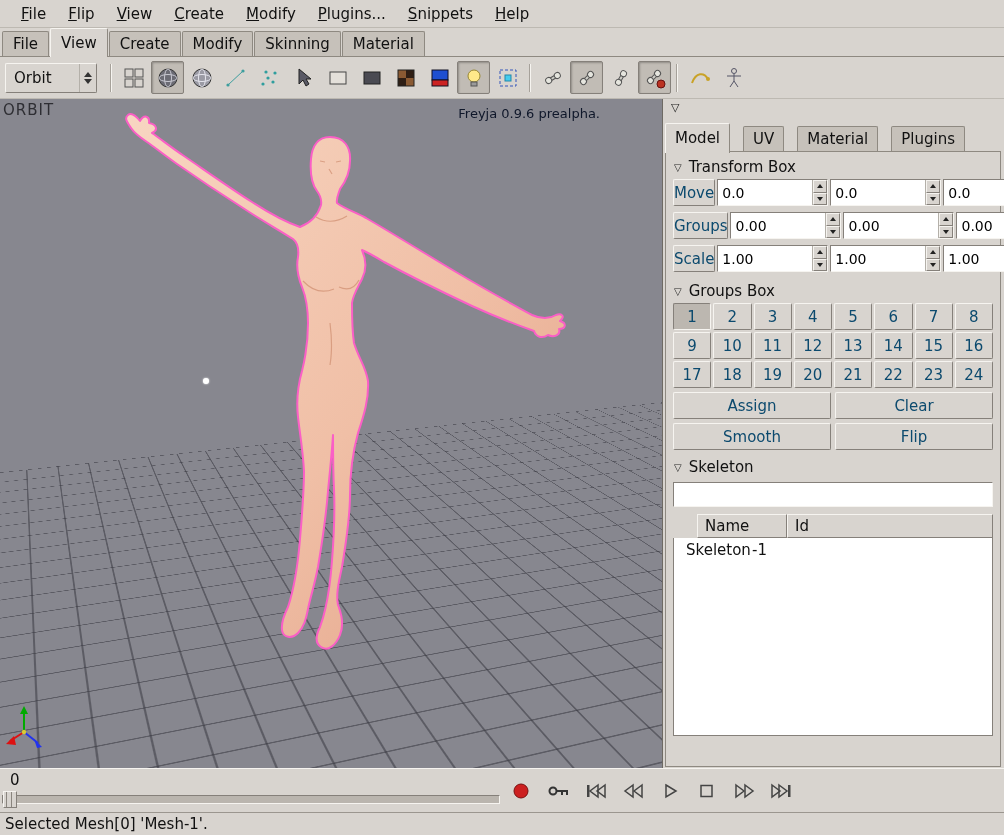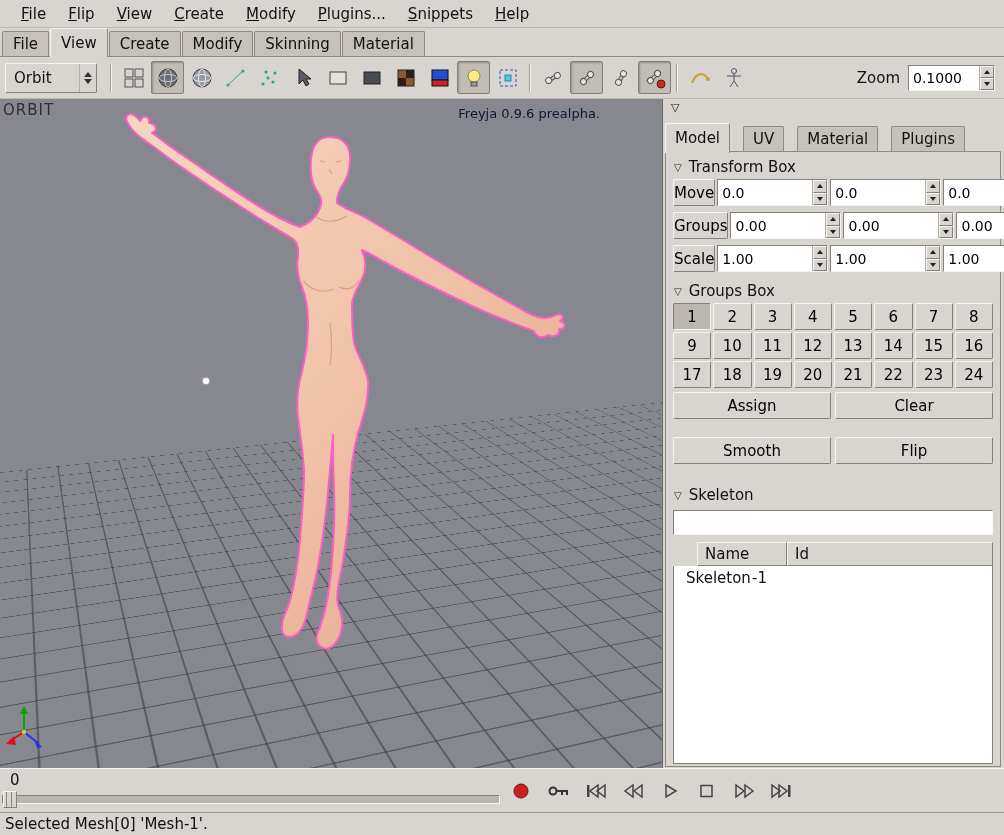--- a/index.html
+++ b/index.html
@@ -86,29 +86,29 @@
   .ptab.selected { height: 30px; line-height: 29px; background: #d8d4cf; margin-bottom: -1px;
     position: relative; z-index: 2; border-top: 1px solid #f6f4f0; border-left: 1px solid #f6f4f0; }
   .pframe { position: absolute; left: 2px; top: 52px; width: 336px; height: 616px;
     border: 1px solid #8e8981; background: #d8d4cf; padding-top: 2px; }
   .sect-header { display: flex; align-items: center; gap: 7px; padding: 4px 8px 3px; }
   .tri { font-size: 10px; color: #222; }
   .trow { display: flex; gap: 2px; padding: 0 7px; margin-bottom: 6px; }
   .bevel { background: #d8d4cf; border-top: 1px solid #f6f4f0; border-left: 1px solid #f6f4f0;
     border-right: 1px solid #85807a; border-bottom: 1px solid #85807a; border-radius: 2px;
     display: flex; align-items: center; justify-content: center;
-    font: 15px "DejaVu Sans", "Liberation Sans", sans-serif; color: #000000; }
+    font: 15px "DejaVu Sans", "Liberation Sans", sans-serif; color: #0c4a6e; }
   .tlabel { width: 76px; height: 27px; }
   .trow .spin { height: 27px; gap: 36px; }
   .trow .spin input { width: 58px; }
   .ggrid { display: grid; grid-template-columns: repeat(8, 1fr); gap: 2px; padding: 0 7px; margin-bottom: 4px; }
   .gbtn { height: 27px; }
   .gbtn.active { background: #bcb7b0; border-top: 1px solid #85807a; border-left: 1px solid #85807a;
     border-right: 1px solid #f6f4f0; border-bottom: 1px solid #f6f4f0; }
-  .grow2 { display: flex; gap: 4px; padding: 0 7px; margin-bottom: 18px; }
+  .grow2 { display: flex; gap: 4px; padding: 0 7px; margin-bottom: 4px; }
   .abtn { flex: 1; height: 27px; }
   .entry { display: block; margin: 3px 7px 7px; width: calc(100% - 14px); height: 25px;
     background: #fff; padding: 0 5px; outline: none;
     border: 1px solid #85807a; border-right-color: #f6f4f0; border-bottom-color: #f6f4f0;
     font: 15px "DejaVu Sans", "Liberation Sans", sans-serif; }
   .listhead { display: flex; margin: 0 7px; height: 24px; padding-left: 24px; }
   .hc { background: #d8d4cf; border-top: 1px solid #f6f4f0; border-left: 1px solid #f6f4f0;
     border-right: 1px solid #85807a; border-bottom: 1px solid #85807a;
     display: flex; align-items: center; padding-left: 7px; }
   .hc-name { width: 90px; }
@@ -309,34 +309,20 @@
           <g fill="none" stroke="#556">
             <circle cx="12" cy="5" r="2.5"></circle>
             <line x1="12" y1="8" x2="12" y2="15"></line>
             <line x1="5" y1="10" x2="19" y2="10"></line>
             <line x1="12" y1="15" x2="8" y2="21"></line>
             <line x1="12" y1="15" x2="16" y2="21"></line>
           </g>
         </svg>
     </button>
 
-    <div class="toolbar-right">
-      <span class="zoom-label">Zoom</span>
-      <div class="spin">
-        <input style="width: 70px;" value="0.1000">
-        <div class="steps">
-          <div class="st up">
-              <span></span>
-            </div>
-          <div class="st dn">
-              <span></span>
-            </div>
-        </div>
-      </div>
-    </div>
   </div>
 
   <div class="main">
 
     <div class="viewport">
       <div class="grid-floor"></div>
 
       <svg class="model-svg" width="663" height="669" viewBox="0 0 663 669">
         <defs>
           <linearGradient id="skin" x1="0" y1="0" x2="1" y2="1">

